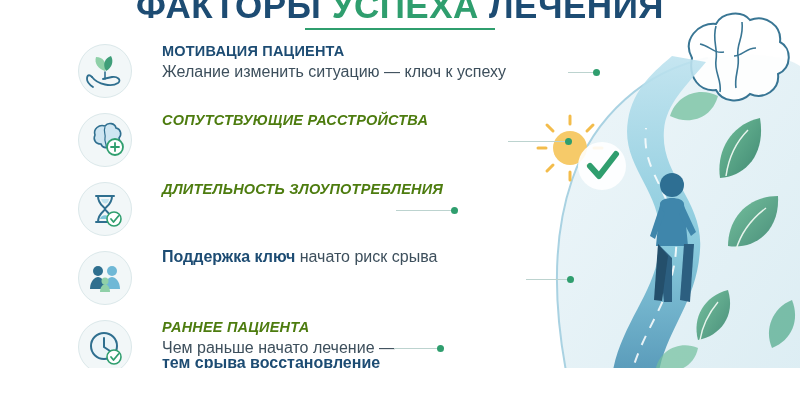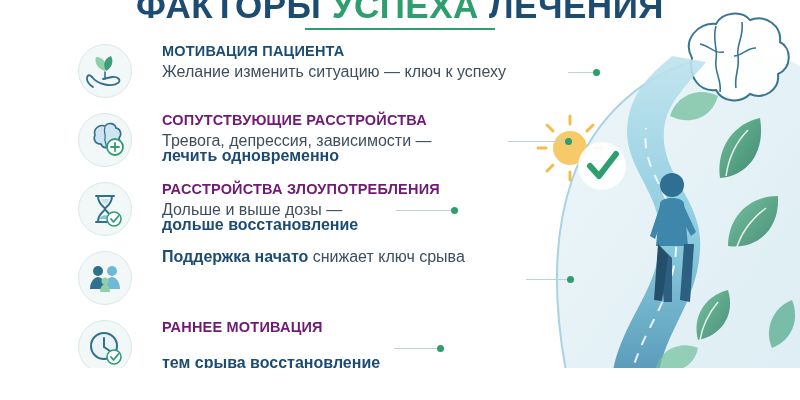--- a/index.html
+++ b/index.html
@@ -79,21 +79,21 @@
     width: 400px;
   }
   .item-title {
     font-size: 14.5px;
     font-weight: bold;
     letter-spacing: 0.2px;
     line-height: 18px;
     margin-bottom: 4px;
   }
   .c-blue { color: #1d4c73; }
-  .c-green { color: #701a75; }
+  .c-green { color: #4d7c0f; font-style: italic; }
   .item-desc {
     font-size: 16px;
     color: #3d4f5c;
     line-height: 15px;
   }
   .item-desc b { color: #1d4c73; }
 
   
   .connector {
     position: absolute;
@@ -241,89 +241,81 @@
       <div class="badge">
         <svg width="52" height="52" viewBox="0 0 52 52">
           <path d="M16 21 c -2 -6 4 -11 10 -9 c 3 -4 10 -3 11 2 c 5 1 6 7 3 10 c 2 5 -3 9 -8 8 c -3 3 -9 2 -10 -2 c -6 0 -8 -5 -6 -9 z" fill="#cfe6f2" stroke="#2f6f8f" stroke-width="1.6"></path>
           <path d="M26 13 c -2 5 1 7 0 11 c -1 4 2 6 1 9" fill="none" stroke="#2f6f8f" stroke-width="1.2"></path>
           <circle cx="36" cy="33" r="8" fill="#ffffff" stroke="#2f9e6e" stroke-width="1.8"></circle>
           <path d="M36 29 v 8 M32 33 h 8" stroke="#2f9e6e" stroke-width="1.8" stroke-linecap="round"></path>
         </svg>
       </div>
       <div class="texts">
         <div class="item-title c-green">СОПУТСТВУЮЩИЕ РАССТРОЙСТВА</div>
-        <div class="item-desc">
-          <span>Тревога, депрессия, зависимости —</span><br>
-          <b>лечить одновременно</b>
-        </div>
       </div>
       <div class="connector" style="left:430px; width:60px;">
         <span class="dot"></span>
       </div>
     </div>
 
     <div class="item">
       <div class="badge">
         <svg width="52" height="52" viewBox="0 0 52 52">
           <path d="M17 13 h 18 M17 39 h 18" stroke="#2f6f8f" stroke-width="2" stroke-linecap="round"></path>
           <path d="M19 13 c 0 9 7 11 7 13 c 0 2 -7 4 -7 13" fill="none" stroke="#2f6f8f" stroke-width="2"></path>
           <path d="M33 13 c 0 9 -7 11 -7 13 c 0 2 7 4 7 13" fill="none" stroke="#2f6f8f" stroke-width="2"></path>
           <path d="M21 36 c 1 -5 9 -5 10 0 z" fill="#7fc6da"></path>
           <path d="M22 16 c 1 5 7 7 8 0 z" fill="#bfe3ef"></path>
           <circle cx="35" cy="36" r="7" fill="#ffffff" stroke="#2f9e6e" stroke-width="1.6"></circle>
           <path d="M32 36 l 2.5 3 l 5 -6" fill="none" stroke="#2f9e6e" stroke-width="1.8" stroke-linecap="round" stroke-linejoin="round"></path>
         </svg>
       </div>
       <div class="texts">
-        <div class="item-title c-green">РАССТРОЙСТВА ЗЛОУПОТРЕБЛЕНИЯ</div>
-        <div class="item-desc">
-          <span>Дольше и выше дозы —</span><br>
-          <b>дольше восстановление</b>
-        </div>
+        <div class="item-title c-green">ДЛИТЕЛЬНОСТЬ ЗЛОУПОТРЕБЛЕНИЯ</div>
       </div>
       <div class="connector" style="left:318px; width:58px;">
         <span class="dot"></span>
       </div>
     </div>
 
     <div class="item">
       <div class="badge">
         <svg width="52" height="52" viewBox="0 0 52 52">
           <circle cx="19" cy="19" r="5" fill="#2f6f8f"></circle>
           <circle cx="33" cy="19" r="5" fill="#6fb8d6"></circle>
           <path d="M11 37 c 0 -8 5 -12 8 -12 c 3 0 8 4 8 12 z" fill="#2f6f8f"></path>
           <path d="M25 37 c 0 -8 5 -12 8 -12 c 3 0 8 4 8 12 z" fill="#6fb8d6"></path>
           <circle cx="26" cy="29" r="3.5" fill="#8fd0a8"></circle>
           <path d="M21 40 c 0 -5 3 -8 5 -8 c 2 0 5 3 5 8 z" fill="#8fd0a8"></path>
         </svg>
       </div>
       <div class="texts">
         <div class="item-desc">
-          <b>Поддержка начато</b>
-          <span>снижает ключ срыва</span>
+          <b>Поддержка ключ</b>
+          <span>начато риск срыва</span>
         </div>
       </div>
       <div class="connector" style="left:448px; width:44px;">
         <span class="dot"></span>
       </div>
     </div>
 
     <div class="item">
       <div class="badge">
         <svg width="52" height="52" viewBox="0 0 52 52">
           <circle cx="25" cy="25" r="13" fill="#eaf4f8" stroke="#2f6f8f" stroke-width="2"></circle>
           <path d="M25 17 v 9 l 6 4" fill="none" stroke="#2f6f8f" stroke-width="2" stroke-linecap="round"></path>
           <circle cx="35" cy="36" r="7" fill="#ffffff" stroke="#2f9e6e" stroke-width="1.6"></circle>
           <path d="M32 36 l 2.5 3 l 5 -6" fill="none" stroke="#2f9e6e" stroke-width="1.8" stroke-linecap="round" stroke-linejoin="round"></path>
         </svg>
       </div>
       <div class="texts">
-        <div class="item-title c-green">РАННЕЕ МОТИВАЦИЯ</div>
+        <div class="item-title c-green">РАННЕЕ ПАЦИЕНТА</div>
         <div class="item-desc">
-          <br>
+          <span>Чем раньше начато лечение —</span><br>
           <b>тем срыва восстановление</b>
         </div>
       </div>
       <div class="connector" style="left:316px; width:46px;">
         <span class="dot"></span>
       </div>
     </div>
 
   </div>
 </div>

